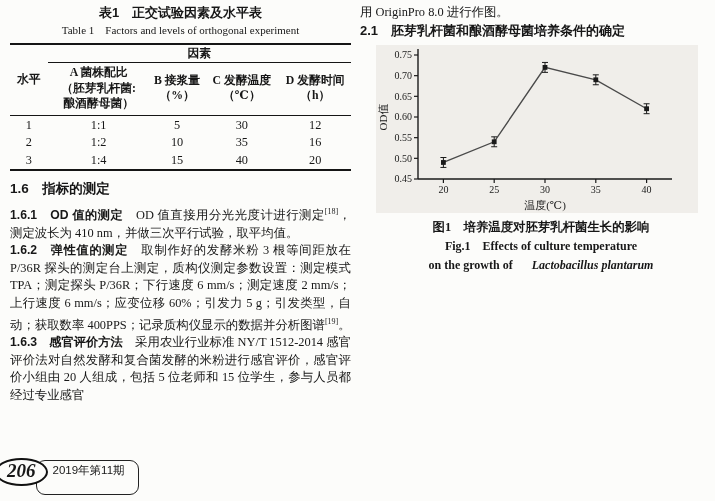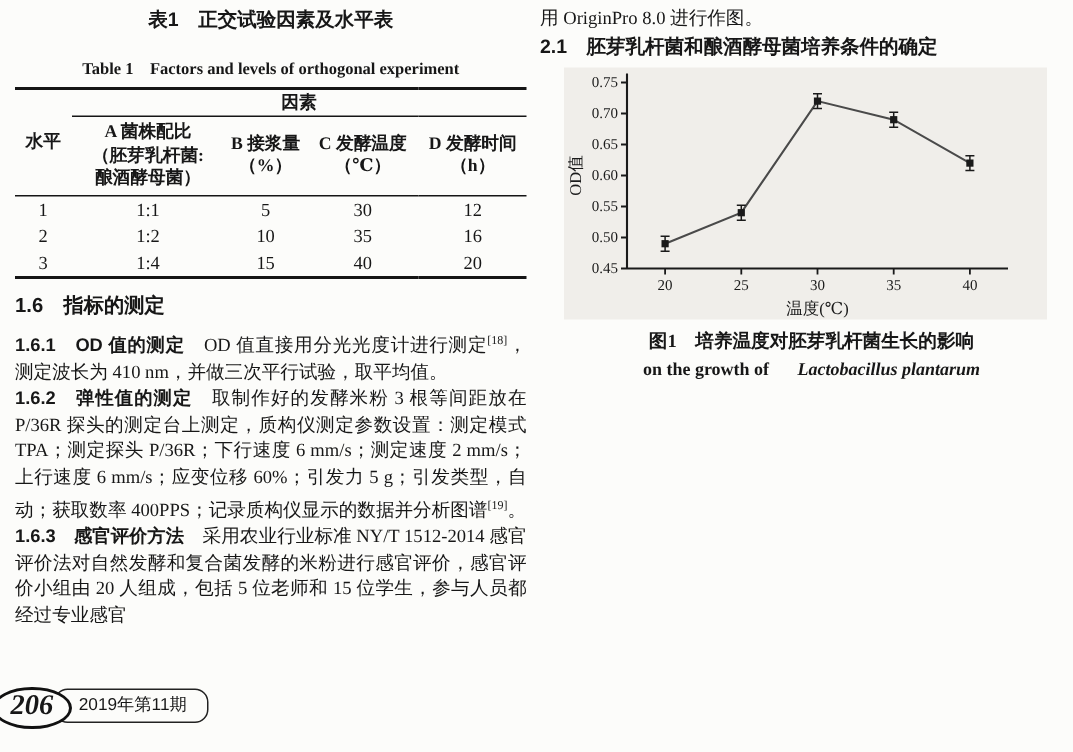--- a/index.html
+++ b/index.html
@@ -9,21 +9,21 @@
     font-family:"Liberation Serif","DejaVu Serif",serif;
     color:#171717;
   }
   .page { position:relative; width:715px; height:501px; overflow:hidden; }
   .col-left  { position:absolute; left:10px;  top:4px; width:341px; }
   .col-right { position:absolute; left:360px; top:4px; width:349px; }
 
   
   .tbl-title-zh { text-align:center; font-weight:bold; font-size:13px;
                   font-family:"Liberation Sans","DejaVu Sans",sans-serif; }
-  .tbl-title-en { text-align:center; font-weight:bold; font-size:11px; margin-top:16px; }
+  .tbl-title-en { text-align:center; font-weight:normal; font-size:11px; margin-top:1px; }
   table.ftable { width:100%; border-collapse:collapse; margin-top:5px;
                  border-top:2px solid #151515; border-bottom:2px solid #151515; }
   .ftable th, .ftable td { text-align:center; vertical-align:middle; padding:1px 1px; }
   .ftable th { font-weight:bold; font-size:11.8px; line-height:1.3; }
   .ftable td { font-size:12.3px; height:18px; }
   .c-level   { border-bottom:1.5px solid #151515; width:11%; }
   .c-factors { border-bottom:1px solid #151515; padding:2px 0 3px; }
   tr.subhead th { border-bottom:1.5px solid #151515; padding:2px 0 4px; }
   .w-a{width:30%;} .w-b{width:16%;} .w-c{width:22%;} .w-d{width:21%;}
 
@@ -48,21 +48,21 @@
   .cap-en { font-weight:bold; font-size:12px; line-height:19px; }
   .cap-en i { font-style:italic;margin-left:16px; }
 
   
   .page-footer { position:absolute; left:2px; top:458px; white-space:nowrap; }
   .pageno { display:inline-block; position:relative; z-index:2; background:#fcfcfa;
             font-style:italic; font-weight:bold; font-size:19px;
             border:2px solid #111; border-radius:50%; padding:0 10px 2px; margin-left:-7px; }
   .issue  { display:inline-block; position:relative; z-index:1; margin-left:-12px;
             vertical-align:3px; border:1.3px solid #222; border-radius:9px;
-            padding:2px 13px 4px 16px; font-size:11.5px;
+            padding:2px 13px 16px 16px; font-size:11.5px;
             font-family:"Liberation Sans","DejaVu Sans",sans-serif; }
 </style>
 </head>
 <body>
 
 <div class="page">
 
   <div class="col-left">
     <div class="tbl-title-zh">表1　正交试验因素及水平表</div>
     <div class="tbl-title-en">Table 1　Factors and levels of orthogonal experiment</div>
@@ -181,20 +181,21 @@
           <rect x="217.39999999999998" y="32.40000000000003" width="4.8" height="4.8" fill="#1a1a1a"></rect>
           <line x1="270.6" y1="68.69333333333334" x2="270.6" y2="58.773333333333326" stroke="#1a1a1a" stroke-width="1"></line>
           <line x1="267.6" y1="68.69333333333334" x2="273.6" y2="68.69333333333334" stroke="#1a1a1a" stroke-width="1"></line>
           <line x1="267.6" y1="58.773333333333326" x2="273.6" y2="58.773333333333326" stroke="#1a1a1a" stroke-width="1"></line>
           <rect x="268.20000000000005" y="61.333333333333336" width="4.8" height="4.8" fill="#1a1a1a"></rect>
         </svg>
     </div>
 
     <div class="caps">
       <div class="cap-zh">图1　培养温度对胚芽乳杆菌生长的影响</div>
+      <div class="cap-en">Fig.1　Effects of culture temperature</div>
       <div class="cap-en"><span>on the growth of </span><i>Lactobacillus plantarum</i></div>
     </div>
   </div>
 
   <div class="page-footer">
     <span class="pageno">206</span><span class="issue">2019年第11期</span>
   </div>
 
 </div>
 

